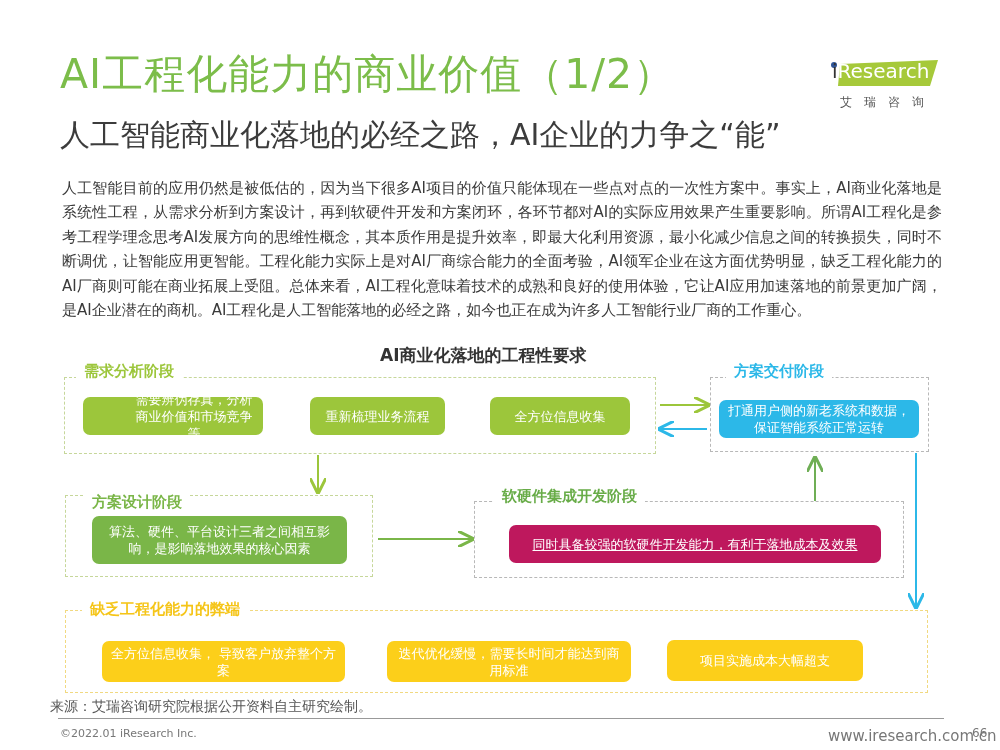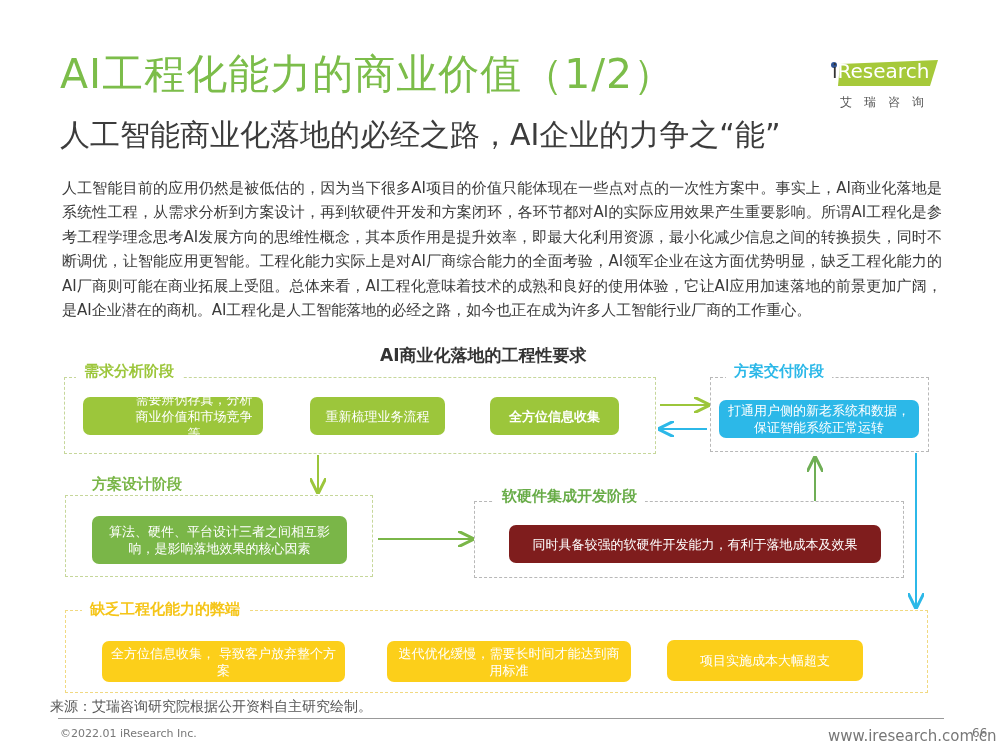--- a/index.html
+++ b/index.html
@@ -46,21 +46,21 @@
   .stage-label {
     position: absolute; background: #fff; padding: 0 8px; font-size: 15px; font-weight: bold; white-space: nowrap;
     line-height: 20px;
   }
   .box {
     position: absolute; border-radius: 7px; color: #fff; font-size: 13px; text-align: center;
     display: flex; align-items: center; justify-content: center; line-height: 17px; box-sizing: border-box; padding: 0 6px;
   }
   .lime { background: #9cc63b; }
   .green { background: #7ab648; }
-  .dkgreen { background: #7f1d1d; }
+  .dkgreen { background: #be185d; text-decoration: underline; }
   .blue { background: #2cb8e8; }
   .yellow { background: #fccf1a; }
   .source { left: 50px; top: 698px; font-size: 14px; color: #555; white-space: nowrap; }
   .footer-line { left: 58px; top: 718px; width: 886px; height: 1px; background: #999; }
   .copyright { left: 60px; top: 727px; font-size: 11px; color: #777; white-space: nowrap; }
   .url { left: 828px; top: 727px; font-size: 15px; color: #777; white-space: nowrap; }
   .page { left: 972px; top: 726px; font-size: 12px; color: #777; }
   svg.arrows { position: absolute; left: 0; top: 0; }
 </style>
 </head>
@@ -77,28 +77,28 @@
 </div>
 
 <div class="abs para">人工智能目前的应用仍然是被低估的，因为当下很多AI项目的价值只能体现在一些点对点的一次性方案中。事实上，AI商业化落地是系统性工程，从需求分析到方案设计，再到软硬件开发和方案闭环，各环节都对AI的实际应用效果产生重要影响。所谓AI工程化是参考工程学理念思考AI发展方向的思维性概念，其本质作用是提升效率，即最大化利用资源，最小化减少信息之间的转换损失，同时不断调优，让智能应用更智能。工程化能力实际上是对AI厂商综合能力的全面考验，AI领军企业在这方面优势明显，缺乏工程化能力的AI厂商则可能在商业拓展上受阻。总体来看，AI工程化意味着技术的成熟和良好的使用体验，它让AI应用加速落地的前景更加广阔，是AI企业潜在的商机。AI工程化是人工智能落地的必经之路，如今也正在成为许多人工智能行业厂商的工作重心。</div>
 
 <div class="abs diag-title">AI商业化落地的工程性要求</div>
 
 <div class="stage green-border" style="left:64px; top:377px; width:592px; height:77px;"></div>
 <div class="stage-label" style="left:76px; top:361px; color:#9cc63b;">需求分析阶段</div>
 <div class="box lime" style="left:83px; top:397px; width:180px; height:38px;padding-left:48px;">需要辨伪存真，分析商业价值和市场竞争等</div>
 <div class="box lime" style="left:310px; top:397px; width:135px; height:38px;">重新梳理业务流程</div>
-<div class="box lime" style="left:490px; top:397px; width:129px; height:38px;font-weight:bold;">全方位信息收集</div>
+<div class="box lime" style="left:490px; top:397px; width:140px; height:38px;">全方位信息收集</div>
 
 <div class="stage" style="left:710px; top:377px; width:219px; height:75px;"></div>
 <div class="stage-label" style="left:726px; top:361px; color:#2cb8e8;">方案交付阶段</div>
 <div class="box blue" style="left:719px; top:400px; width:200px; height:38px;">打通用户侧的新老系统和数据， 保证智能系统正常运转</div>
 
 <div class="stage green-border" style="left:65px; top:495px; width:308px; height:82px;"></div>
-<div class="stage-label" style="left:84px; top:474px; color:#7ab648;">方案设计阶段</div>
+<div class="stage-label" style="left:84px; top:492px; color:#7ab648;">方案设计阶段</div>
 <div class="box green" style="left:92px; top:516px; width:255px; height:48px;">算法、硬件、平台设计三者之间相互影响，是影响落地效果的核心因素</div>
 
 <div class="stage" style="left:474px; top:501px; width:430px; height:77px;"></div>
 <div class="stage-label" style="left:494px; top:486px; color:#68ac48;">软硬件集成开发阶段</div>
 <div class="box dkgreen" style="left:509px; top:525px; width:372px; height:38px;">同时具备较强的软硬件开发能力，有利于落地成本及效果</div>
 
 <div class="stage yellow-border" style="left:65px; top:610px; width:863px; height:83px;"></div>
 <div class="stage-label" style="left:82px; top:599px; color:#f5c518;">缺乏工程化能力的弊端</div>
 <div class="box yellow" style="left:102px; top:641px; width:243px; height:41px;">全方位信息收集， 导致客户放弃整个方案</div>
 <div class="box yellow" style="left:387px; top:641px; width:244px; height:41px;">迭代优化缓慢，需要长时间才能达到商用标准</div>

